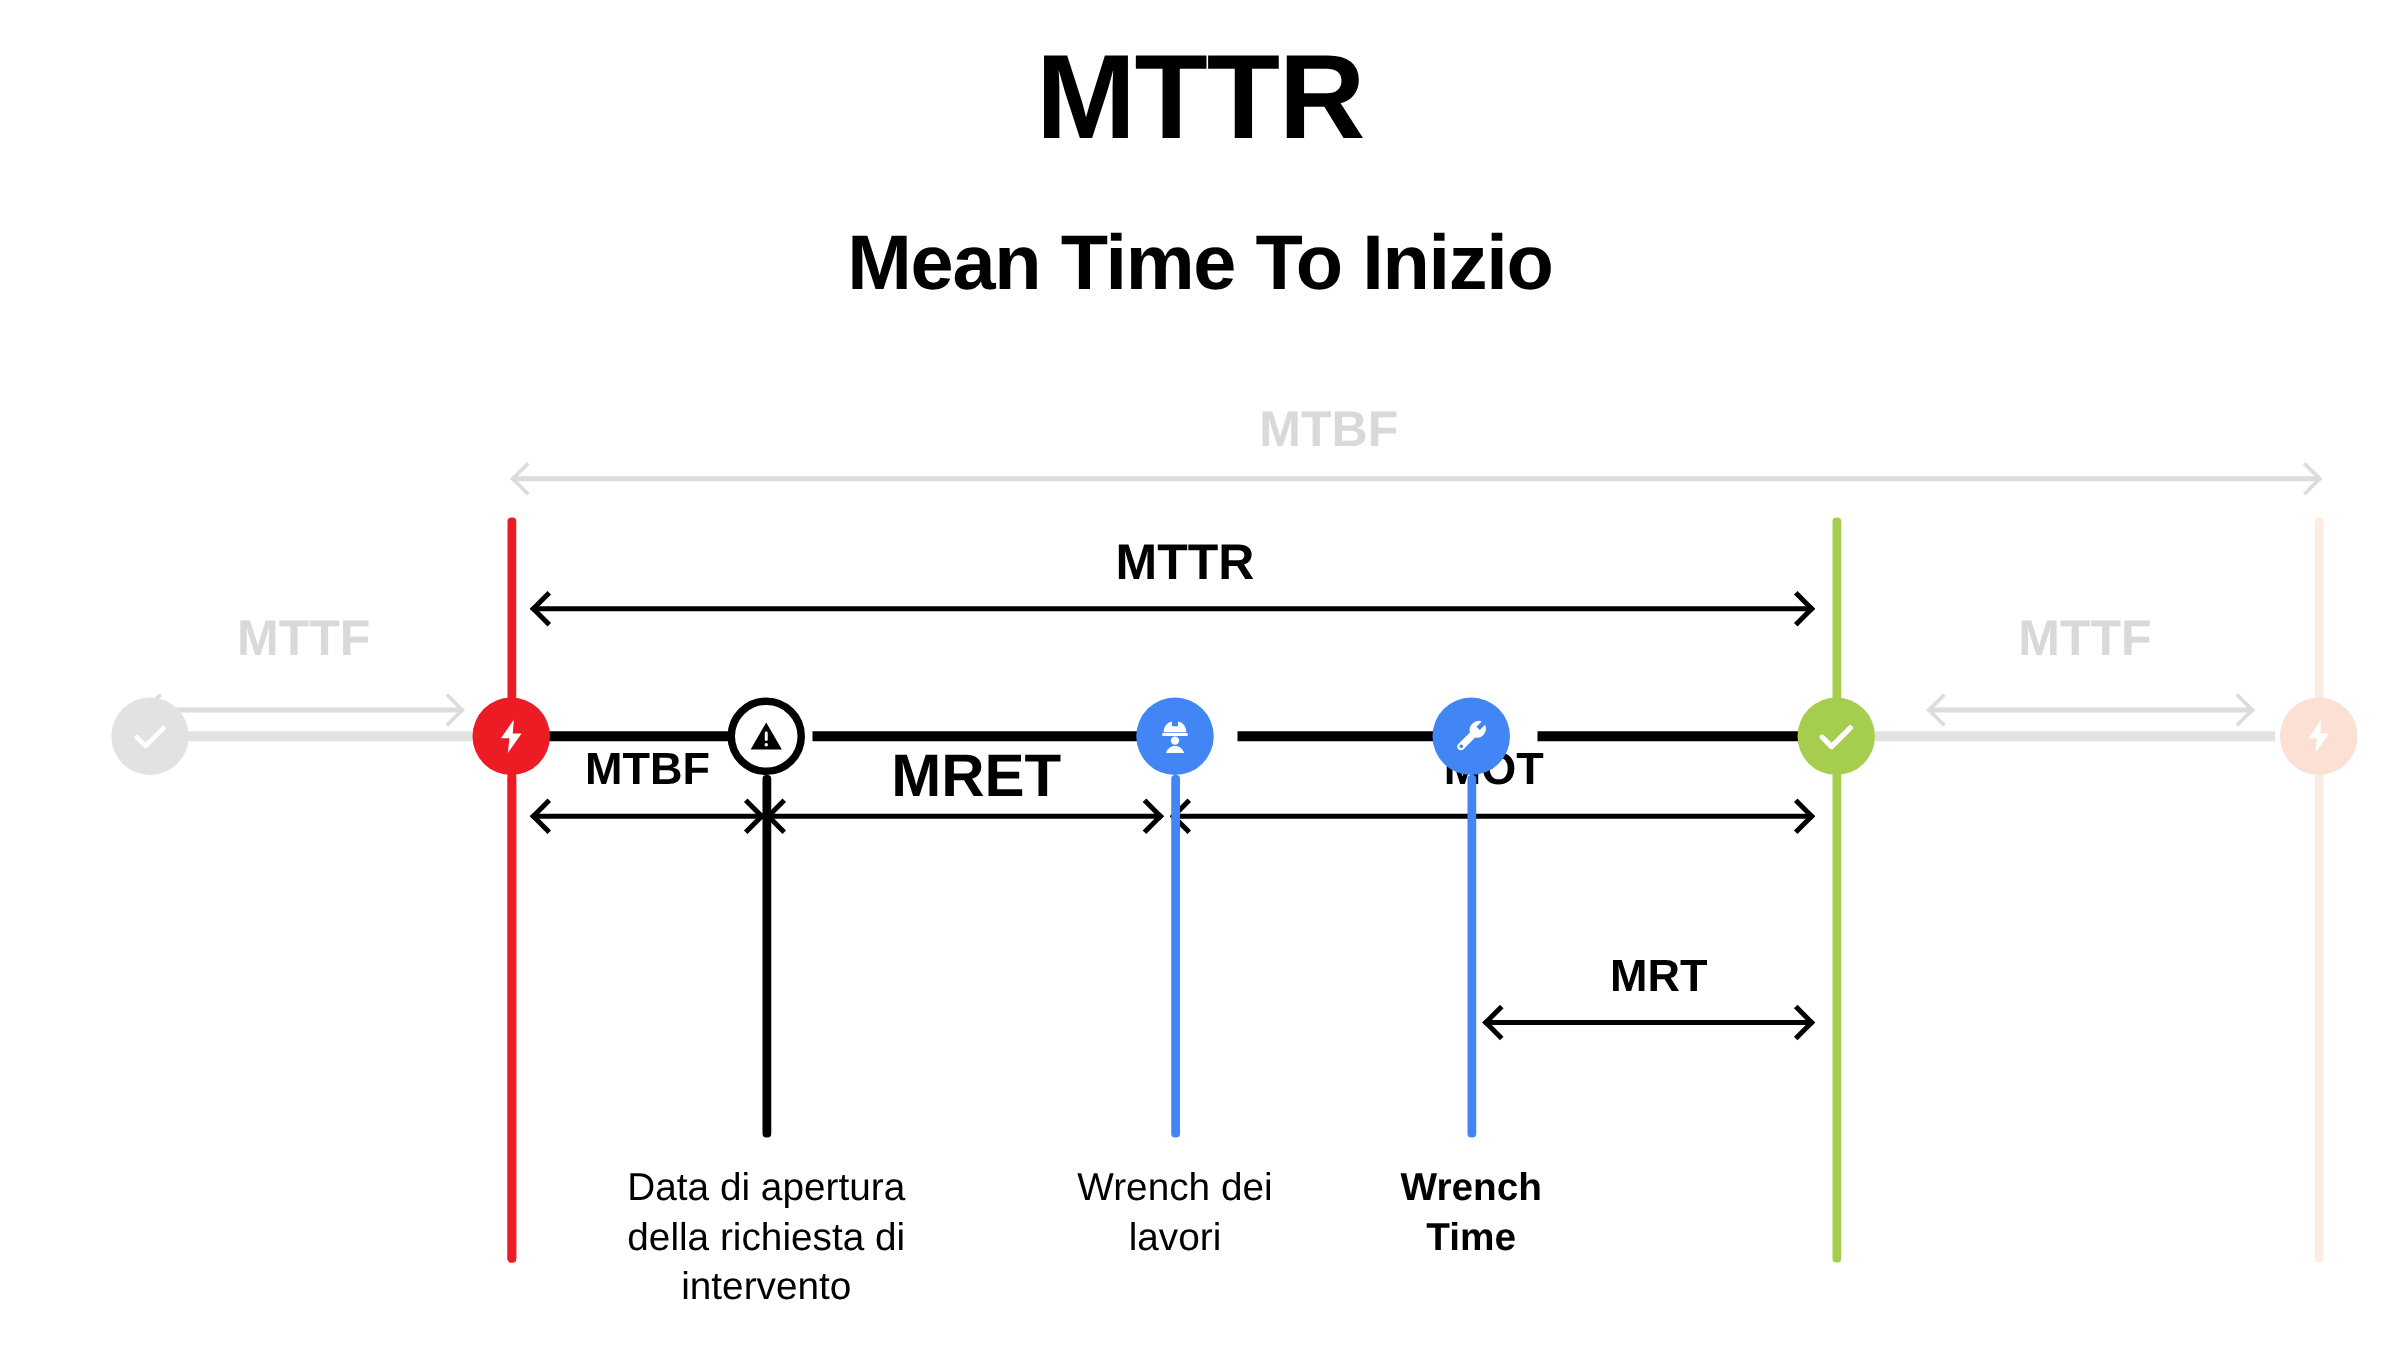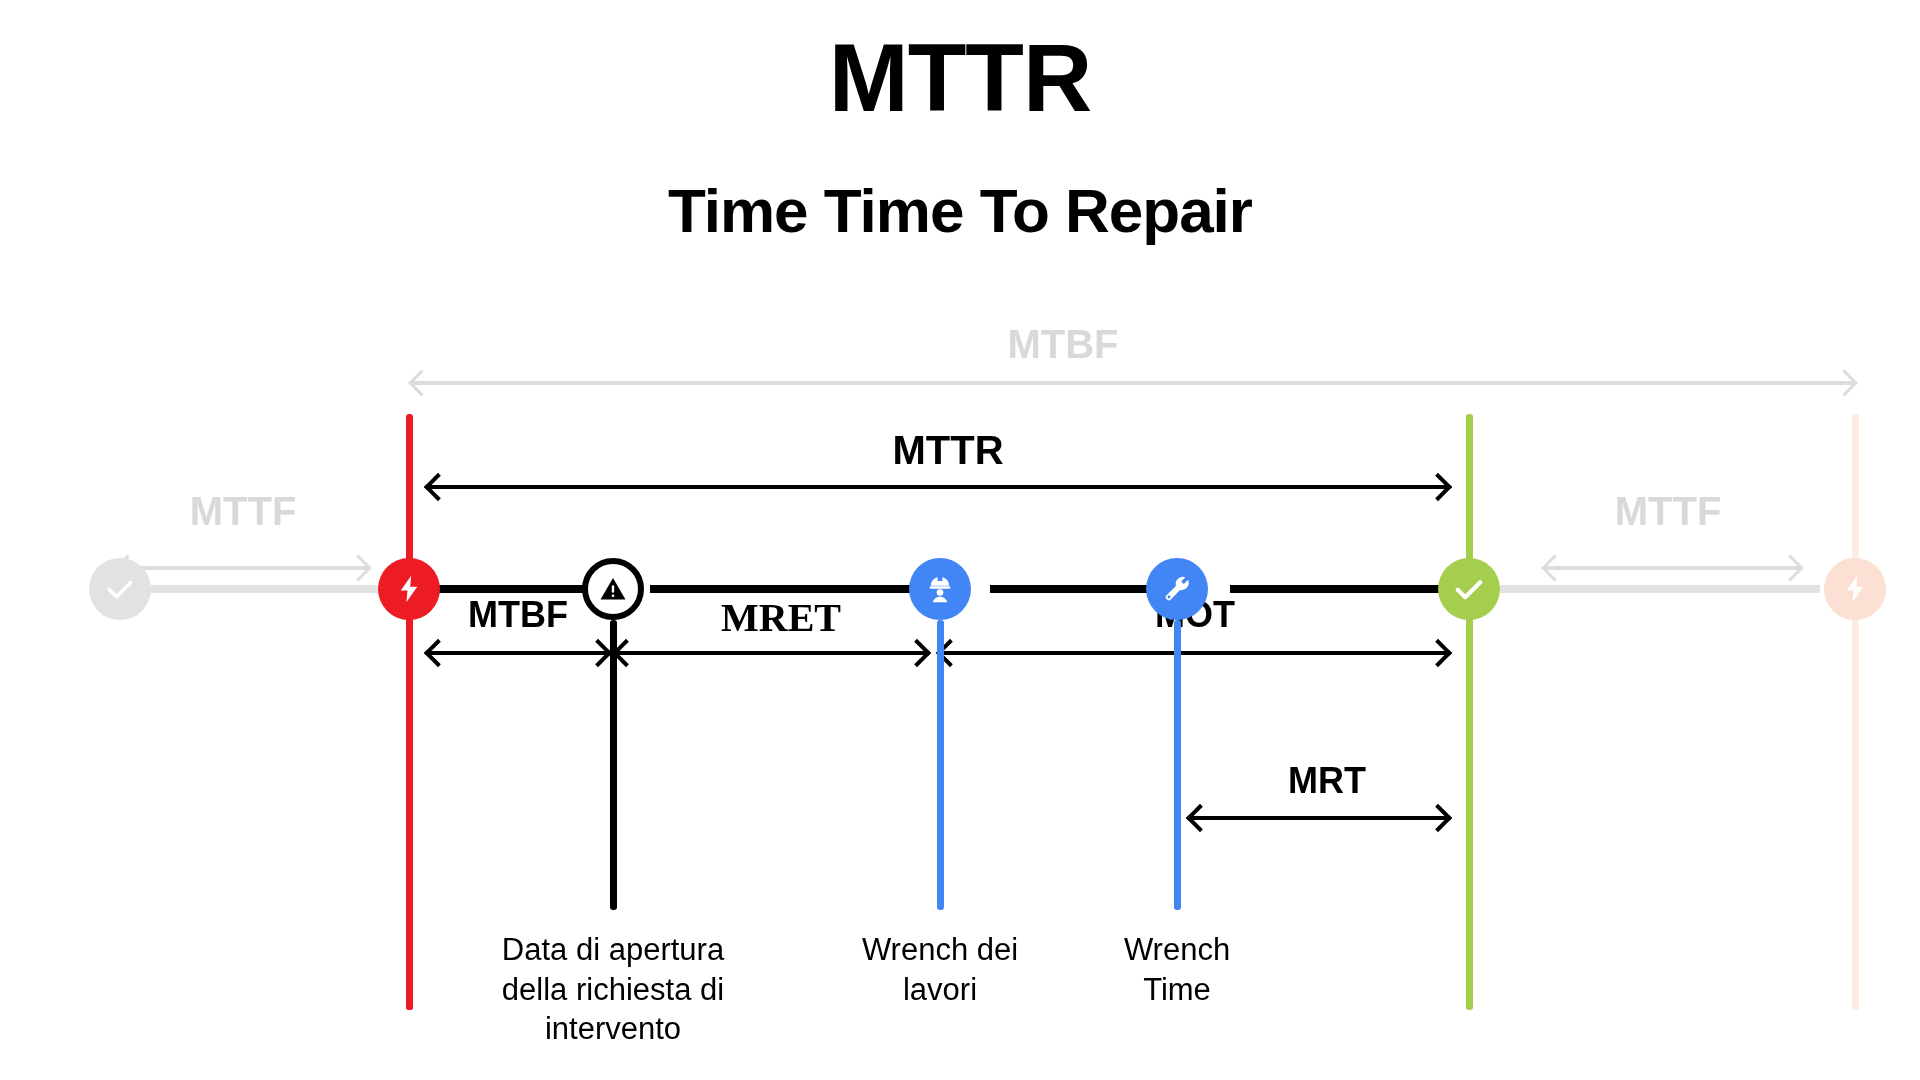--- a/index.html
+++ b/index.html
@@ -56,29 +56,29 @@
   }
   .node svg{display:block;}
 
   .stem{position:absolute;width:7px;border-radius:3px;}
 
   
   .caption{
     position:absolute;text-align:center;transform:translateX(-50%);
     color:#000;font-size:31px;line-height:1.28;
   }
-  .caption.bold{font-weight:normal;}
+  .caption.bold{font-weight:bold;}
 </style>
 </head>
 <body>
 
 <div id="stage">
 
   <div class="title" id="main-title">MTTR</div>
-  <div class="title" id="sub-title">Time Time To Repair</div>
+  <div class="title" id="sub-title">Mean Time To Inizio</div>
 
   <div class="lbl faint center" style="left:1063px;top:322px;font-size:40px;">MTBF</div>
   <div class="arrow light" style="left:412px;top:370px;width:1442px;">
     <div class="shaft"></div>
     <div class="head left"></div>
     <div class="head right"></div>
   </div>
 
   <div class="lbl faint center" style="left:243px;top:489px;font-size:40px;">MTTF</div>
   <div class="arrow light" style="left:118px;top:555px;width:250px;">
@@ -99,21 +99,21 @@
   <div class="vline" style="left:1852px;top:414px;height:596px;background:#fdece4;"></div>
 
   <div class="lbl center" style="left:948px;top:428px;font-size:40px;">MTTR</div>
   <div class="arrow" style="left:428px;top:474px;width:1020px;">
     <div class="shaft"></div>
     <div class="head left"></div>
     <div class="head right"></div>
   </div>
 
   <div class="lbl center" style="left:518px;top:594px;font-size:36px;">MTBF</div>
-  <div class="lbl center" style="left:781px;top:594px;font-size:40px;font-family:Liberation Serif, serif;">MRET</div>
+  <div class="lbl center" style="left:781px;top:594px;font-size:48px;">MRET</div>
   <div class="lbl center" style="left:1195px;top:594px;font-size:36px;">MOT</div>
 
   <div class="arrow" style="left:428px;top:640px;width:180px;">
     <div class="shaft"></div>
     <div class="head left"></div>
     <div class="head right"></div>
   </div>
   <div class="arrow" style="left:616px;top:640px;width:311px;">
     <div class="shaft"></div>
     <div class="head left"></div>

